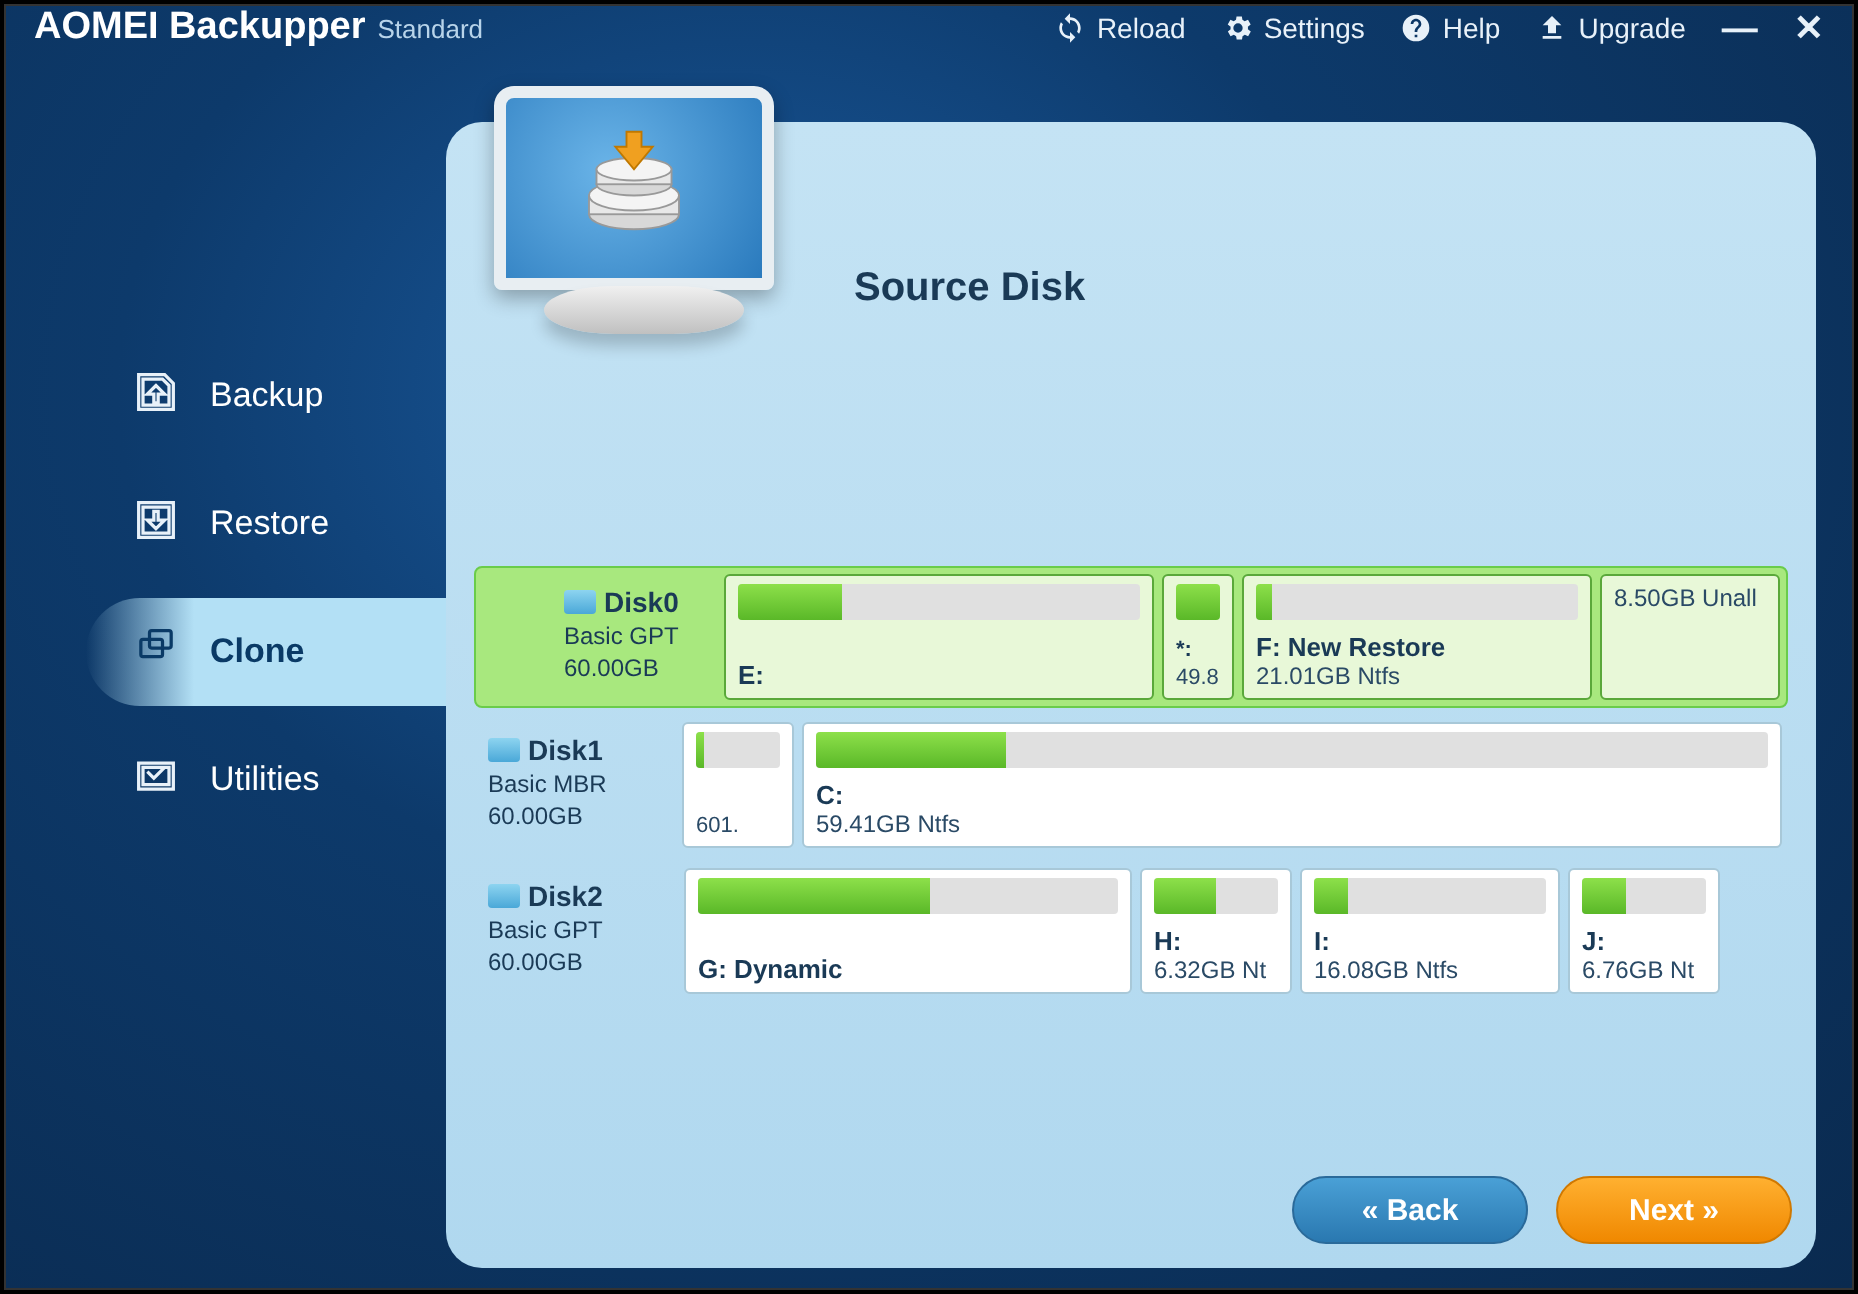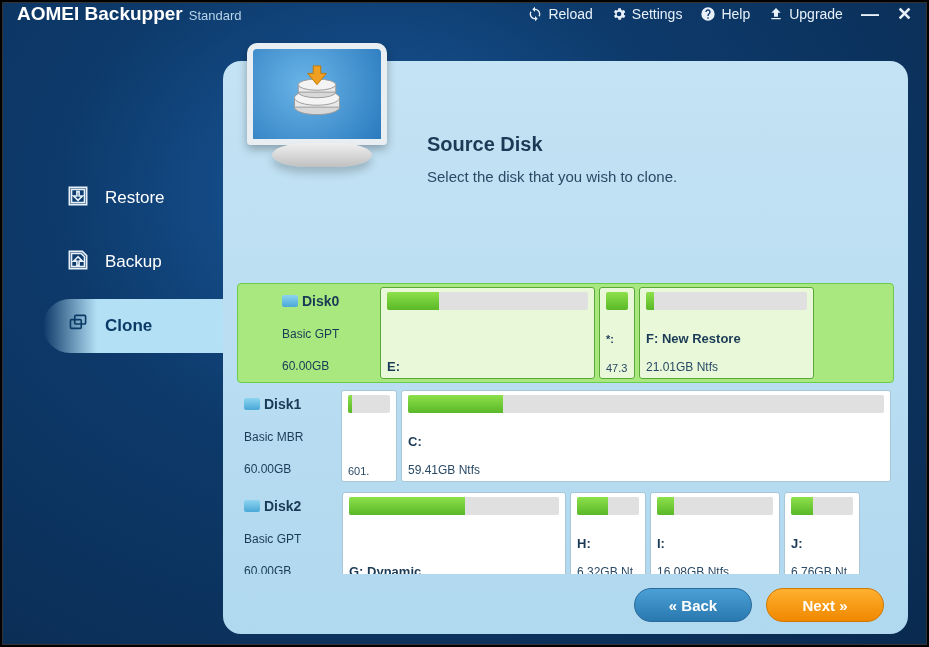--- a/index.html
+++ b/index.html
@@ -76,21 +76,21 @@
 
 .disk-row { display: flex; gap: 4px; padding: 3px; margin-bottom: 4px; border-radius: 4px; }
 .disk-row.selected { background: #a8e87e; border: 1px solid #6acc4a; padding-left: 40px; }
 
 .disk-info {
   width: 98px; padding: 6px 4px;
   font-size: 12px; color: #1a3a56;
 }
 .disk-name { font-weight: bold; font-size: 14px; display: flex; align-items: center; gap: 4px; }
 .disk-icon { width: 16px; height: 12px; background: linear-gradient(#8dd4f0, #4aa8d8); border-radius: 2px; display: inline-block; }
-.disk-type, .disk-size { font-size: 12px; margin-top: 18px; }
+.disk-type, .disk-size { font-size: 12px; margin-top: 2px; }
 
 .disk-parts { flex: 1; display: flex; gap: 4px; }
 
 .partition {
   border: 1px solid #7ab055; border-radius: 3px;
   padding: 4px 6px; background: #fefefe;
   display: flex; flex-direction: column; justify-content: space-between;
   min-width: 0; overflow: hidden;
 }
 .disk-row.selected .partition { border-color: #5aa83a; background: #e8f8d8; }
@@ -98,21 +98,21 @@
 .part-fill { height: 100%; background: linear-gradient(#8de04a, #5ab828); }
 .disk-row:not(.selected) .partition { background: #fff; border-color: #a8c8d8; }
 .part-label { font-size: 13px; font-weight: bold; color: #1a3a56; white-space: nowrap; overflow: hidden; text-overflow: ellipsis; }
 .part-sub { font-size: 12px; color: #2a4a66; white-space: nowrap; overflow: hidden; text-overflow: ellipsis; }
 
 .small-part { width: 36px; }
 .small-part .part-bar { height: 18px; }
 .small-part .part-label, .small-part .part-sub { font-size: 11px; }
 
 .footer {
-  position: absolute; bottom: 12px; right: 24px;
+  position: absolute; bottom: 12px; right: 12px;
   display: flex; gap: 14px;
 }
 .btn {
   width: 118px; height: 34px; border-radius: 17px;
   display: flex; align-items: center; justify-content: center;
   font-size: 15px; font-weight: bold; cursor: pointer;
   color: #fff;
 }
 .btn-back { background: linear-gradient(#4aa0d6, #2a78b0); border: 1px solid #2a6a9a; }
 .btn-next { background: linear-gradient(#ffb030, #f08800); border: 1px solid #d07800; }
@@ -155,36 +155,42 @@
       <div class="win-min">—</div>
       <div class="win-close">✕</div>
     </div>
   </div>
 
   <div class="main-area">
 
     <div class="sidebar">
       <div class="side-item">
         <span class="side-icon"><svg viewBox="0 0 24 24">
+              <path d="M4 4h12l4 4v12H4V4zm2 2v12h12V9l-3-3H6zm6 3l-4 4h3v4h2v-4h3l-4-4z" fill="none" stroke-width="1.5"></path>
+            </svg></span>
+        <span>Backup</span>
+      </div>
+      <div class="side-item">
+        <span class="side-icon"><svg viewBox="0 0 24 24">
               <path d="M4 4h16v16H4V4zm2 2v12h12V6H6zm6 10l4-4h-3V8h-2v4H8l4 4z" fill="none" stroke-width="1.5"></path>
             </svg></span>
         <span>Restore</span>
-      </div>
-      <div class="side-item">
-        <span class="side-icon"><svg viewBox="0 0 24 24">
-              <path d="M4 4h12l4 4v12H4V4zm2 2v12h12V9l-3-3H6zm6 3l-4 4h3v4h2v-4h3l-4-4z" fill="none" stroke-width="1.5"></path>
-            </svg></span>
-        <span>Backup</span>
       </div>
       <div class="side-item active">
         <span class="side-icon"><svg viewBox="0 0 24 24">
               <rect x="5" y="8" width="10" height="8" rx="1" fill="none" stroke-width="1.5"></rect>
               <rect x="9" y="4" width="10" height="8" rx="1" fill="none" stroke-width="1.5"></rect>
             </svg></span>
         <span>Clone</span>
+      </div>
+      <div class="side-item">
+        <span class="side-icon"><svg viewBox="0 0 24 24">
+              <path d="M4 6h16v12H4V6zm2 2v8h12V8H6zm2 2l3 3 5-5" fill="none" stroke-width="1.5"></path>
+            </svg></span>
+        <span>Utilities</span>
       </div>
     </div>
 
     <div class="content">
 
       <div class="header-row">
         <div class="monitor-wrap">
           <div class="monitor">
             <div class="monitor-screen">
               <svg viewBox="0 0 64 64">
@@ -195,21 +201,20 @@
                 <rect x="12" y="22" width="40" height="8" fill="#e8e8e8" stroke="#999"></rect>
                 <ellipse cx="32" cy="22" rx="20" ry="6" fill="#f4f4f4" stroke="#999"></ellipse>
                 <path d="M22 10 L32 22 L42 10 L36 10 L36 2 L28 2 L28 10 Z" fill="#f0a020" stroke="#c07800"></path>
               </svg>
             </div>
             <div class="monitor-stand"></div>
           </div>
         </div>
         <div class="header-text">
           <div class="page-title">Source Disk</div>
-          <div class="page-desc">Select the disk that you wish to clone.</div>
         </div>
       </div>
 
       <div class="disk-list" id="disk-list">
           <div class="disk-row selected">
             <div class="disk-info">
               <div class="disk-name">
                 <span class="disk-icon"></span>
                 <span>Disk0</span>
               </div>
@@ -221,28 +226,31 @@
                 <div class="part-bar">
                   <div class="part-fill" style="width:26%"></div>
                 </div>
                 <div class="part-label">E:</div>
               </div>
               <div class="partition small-part" style="width: 36px;">
                 <div class="part-bar">
                   <div class="part-fill" style="width:100%"></div>
                 </div>
                 <div class="part-label">*:</div>
-                <div class="part-sub">47.3</div>
+                <div class="part-sub">49.8</div>
               </div>
               <div class="partition" style="width: 175px;">
                 <div class="part-bar">
                   <div class="part-fill" style="width:5%"></div>
                 </div>
                 <div class="part-label">F: New Restore</div>
                 <div class="part-sub">21.01GB Ntfs</div>
+              </div>
+              <div class="partition" style="width: 90px;">
+                <div class="part-sub">8.50GB Unall</div>
               </div>
             </div>
           </div>
           <div class="disk-row">
             <div class="disk-info">
               <div class="disk-name">
                 <span class="disk-icon"></span>
                 <span>Disk1</span>
               </div>
               <div class="disk-type">Basic MBR</div>

